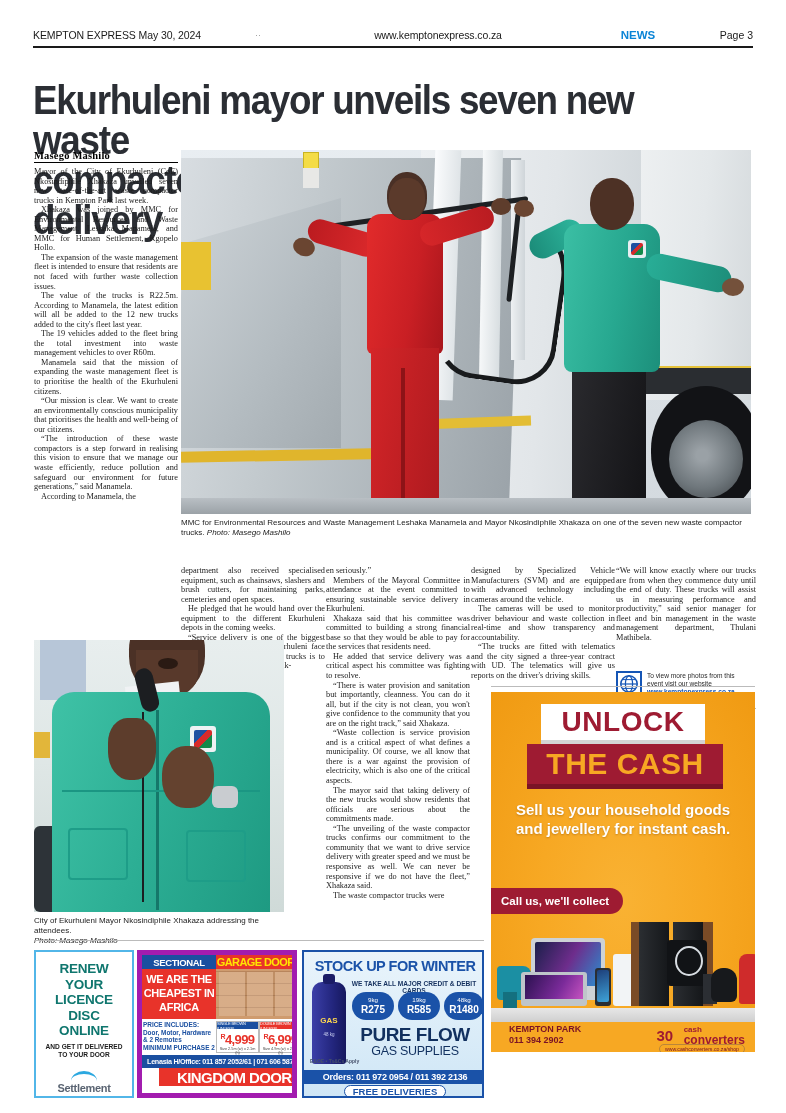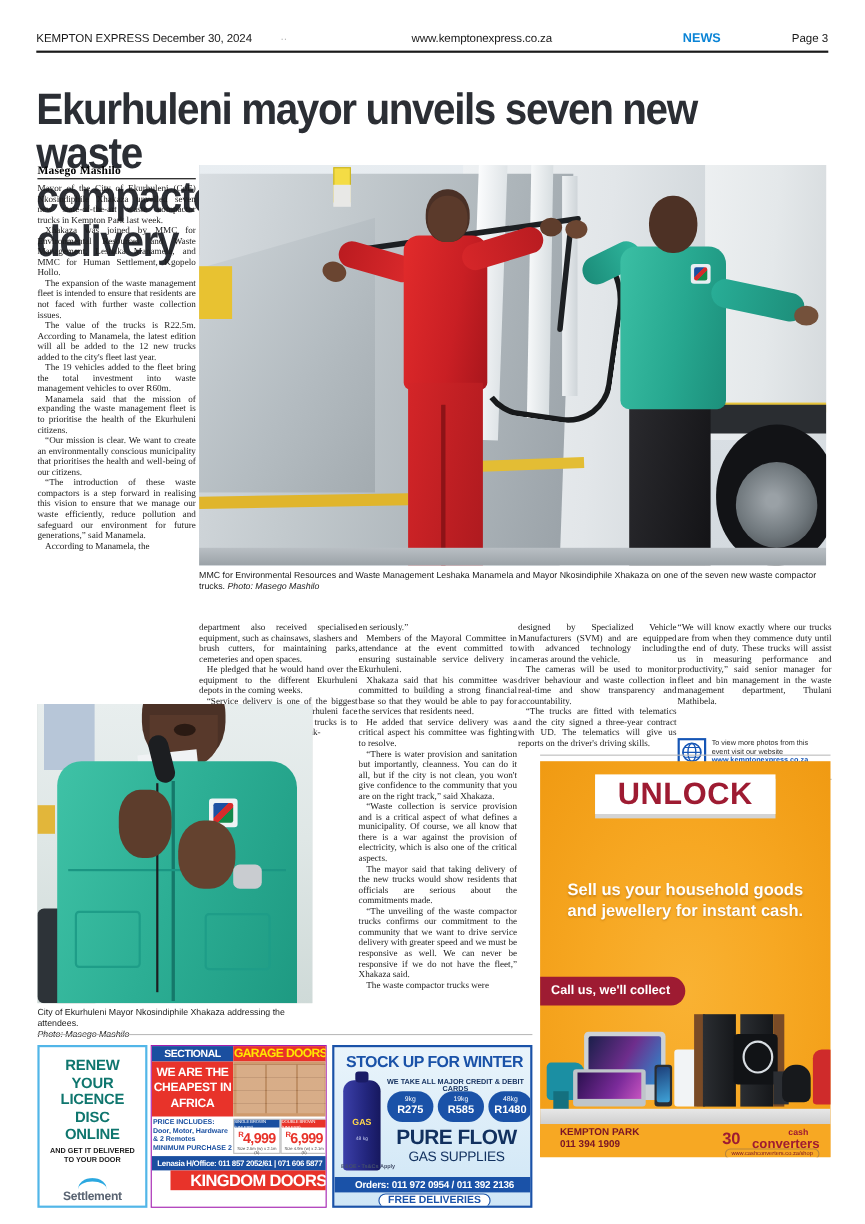--- a/index.html
+++ b/index.html
@@ -263,21 +263,21 @@
   .ul-goods { position:absolute; left:6px; top:228px; width:252px; height:92px; }
   .ul-floor { position:absolute; left:0; top:316px; width:264px; height:14px; background:linear-gradient(180deg,#e7e7e7,#cfcfcf); }
   .ul-footer { position:absolute; left:0; top:330px; width:264px; height:30px; background:#f7a823; }
   .ul-store {
     position:absolute; left:18px; top:332px; color:#7a1326;
     font-weight:bold; font-size:9px; line-height:11px;
   }
   .ul-logo { position:absolute; right:10px; top:332px; text-align:right; }
   .ul-30 { display:inline-block; color:#9e1b32; font-weight:bold; font-size:15px; vertical-align:middle; }
   .ul-cc { display:inline-block; margin-left:6px; color:#9e1b32; font-weight:bold; font-size:12px; line-height:11px; text-align:left; vertical-align:middle; }
-  .ul-cc .cc1 { font-size:8px; display:block;margin-left:33px; }
+  .ul-cc .cc1 { font-size:8px; display:block; }
   .ul-url {
     position:absolute; right:10px; top:352px; font-size:5.2px; color:#7a1326;
     border:1px solid #b9853a; border-radius:7px; padding:1px 5px;
   }
   
   .g { position:absolute; }
   .g-drill { left:0px; top:46px; width:34px; height:34px; background:#1b8fa3; border-radius:4px 8px 8px 4px; }
   .g-drill:after{content:"";position:absolute;left:6px;top:26px;width:14px;height:20px;background:#14707f;}
   .g-imac { left:34px; top:18px; width:74px; height:62px; background:#cdd2d6; border-radius:4px; }
   .g-imac:after{content:"";position:absolute;left:4px;top:4px;width:66px;height:44px;background:linear-gradient(120deg,#1a1f4a,#6e2d8c 50%,#2a8fd0);border-radius:2px;}
@@ -302,21 +302,21 @@
     border:2px solid #52b6e8; background:#fff;
     font-family:"Liberation Sans", sans-serif; text-align:center;
   }
   .lic-big { margin-top:9px; font-weight:bold; font-size:13.5px; line-height:15.5px; color:#0f766e; letter-spacing:-0.2px; }
   .lic-small { margin-top:4px; font-weight:bold; font-size:6.6px; line-height:8.2px; color:#1b1b1b; }
   .lic-logo { margin-top:12px; font-size:11px; color:#5a6472; font-weight:bold; letter-spacing:-0.3px; }
   .lic-swoosh { width:26px; height:10px; margin:0 auto 1px; border-top:3px solid #2ba8e0; border-radius:50%/100% 100% 0 0; }
 
   .ad-doors {
     position:absolute; left:137px; top:950px; width:160px; height:148px;
-    overflow:hidden; background:#fff; border:1px solid #a21caf;
+    overflow:hidden; background:#fff; border:5px solid #a21caf;
     font-family:"Liberation Sans", sans-serif;
   }
   .dr-topleft { position:absolute; left:0; top:0; width:74px; height:14px; background:#1a4fa0; color:#fff; font-weight:bold; font-size:9.5px; display:flex; align-items:center; justify-content:center; letter-spacing:-0.4px; }
   .dr-topright { position:absolute; left:74px; top:0; width:86px; height:14px; background:#e8332a; color:#ffe600; font-weight:bold; font-size:11px; display:flex; align-items:center; justify-content:center; letter-spacing:-0.6px; }
   .dr-red { position:absolute; left:0; top:14px; width:74px; height:50px; background:#e8332a; color:#fff; font-weight:bold; font-size:11px; line-height:14px; text-align:center; padding-top:3px; letter-spacing:-0.3px; }
   .dr-img { position:absolute; left:74px; top:14px; width:86px; height:50px; background:repeating-linear-gradient(0deg,#cf9b6e 0 11px,#b8855c 11px 12px); }
   .dr-img:before{content:"";position:absolute;inset:3px;background:repeating-linear-gradient(90deg,rgba(255,255,255,.18) 0 26px,rgba(0,0,0,.08) 26px 28px);}
   .dr-price-txt { position:absolute; left:1px; top:66px; width:72px; font-size:6.4px; line-height:7.6px; color:#1a4fa0; font-weight:bold; }
   .dr-box1 { position:absolute; left:74px; top:66px; width:43px; height:32px; border:1px solid #bbb; }
   .dr-box2 { position:absolute; left:117px; top:66px; width:43px; height:32px; border:1px solid #bbb; }
@@ -350,21 +350,21 @@
   .gas-tc { position:absolute; left:6px; top:106px; font-size:5px; color:#45506b; font-weight:bold; }
   .gas-orders { position:absolute; left:0; top:118px; width:182px; height:14px; background:#1a52a8; color:#fff; font-weight:bold; font-size:9px; display:flex; align-items:center; justify-content:center; letter-spacing:-0.2px; }
   .gas-free { position:absolute; left:40px; top:133px; width:102px; height:13px; background:#fff; border:1px solid #1a52a8; border-radius:7px; color:#1a52a8; font-weight:bold; font-size:9.5px; display:flex; align-items:center; justify-content:center; }
 </style>
 </head>
 <body>
 
 <div class="page">
 
   <div class="masthead">
-    <div class="mh-left">KEMPTON EXPRESS December 30, 2024</div>
+    <div class="mh-left">KEMPTON EXPRESS May 30, 2024</div>
     <div class="mh-dots">··</div>
     <div class="mh-url">www.kemptonexpress.co.za</div>
     <div class="mh-news">NEWS</div>
     <div class="mh-page">Page 3</div>
   </div>
   <div class="rule rule-top"></div>
 
   <h1 class="headline">
     <span class="hl1">Ekurhuleni mayor unveils seven new waste</span>
     <span class="hl2">compactor trucks to improve service delivery</span>
@@ -508,20 +508,21 @@
   <div class="caption" id="cap-mayor">
     <span>City of Ekurhuleni  Mayor Nkosindiphile Xhakaza addressing the attendees.</span><br>
     <span class="credit">Photo: Masego Mashilo</span>
   </div>
 
   <div class="rule-sep" style="left:34px; top:940px; width:450px;"></div>
   <div class="rule-sep" style="left:491px; top:686px; width:264px;"></div>
 
   <div class="ad-unlock">
     <div class="ul-word1">UNLOCK</div>
+    <div class="ul-word2">THE CASH</div>
     <div class="ul-sub">Sell us your household goods and jewellery for instant cash.</div>
     <div class="ul-call">Call us, we'll collect</div>
 
     <div class="ul-goods">
       <div class="g g-drill"></div>
       <div class="g g-imac"></div>
       <div class="g g-laptop"></div>
       <div class="g g-phone"></div>
       <div class="g g-ps5"></div>
       <div class="g g-spkwood1"></div>
@@ -531,21 +532,21 @@
       <div class="g g-neck"></div>
       <div class="g g-perf"></div>
       <div class="g g-hp"></div>
       <div class="g g-fridge"></div>
     </div>
 
     <div class="ul-floor"></div>
     <div class="ul-footer"></div>
     <div class="ul-store">
       <div>KEMPTON PARK</div>
-      <div>011 394 1909</div>
+      <div>011 394 2902</div>
     </div>
     <div class="ul-logo">
       <span class="ul-30">30</span>
       <span class="ul-cc">
         <span class="cc1">cash</span>
         <span>converters</span>
       </span>
     </div>
     <div class="ul-url">www.cashconverters.co.za/shop</div>
   </div>

